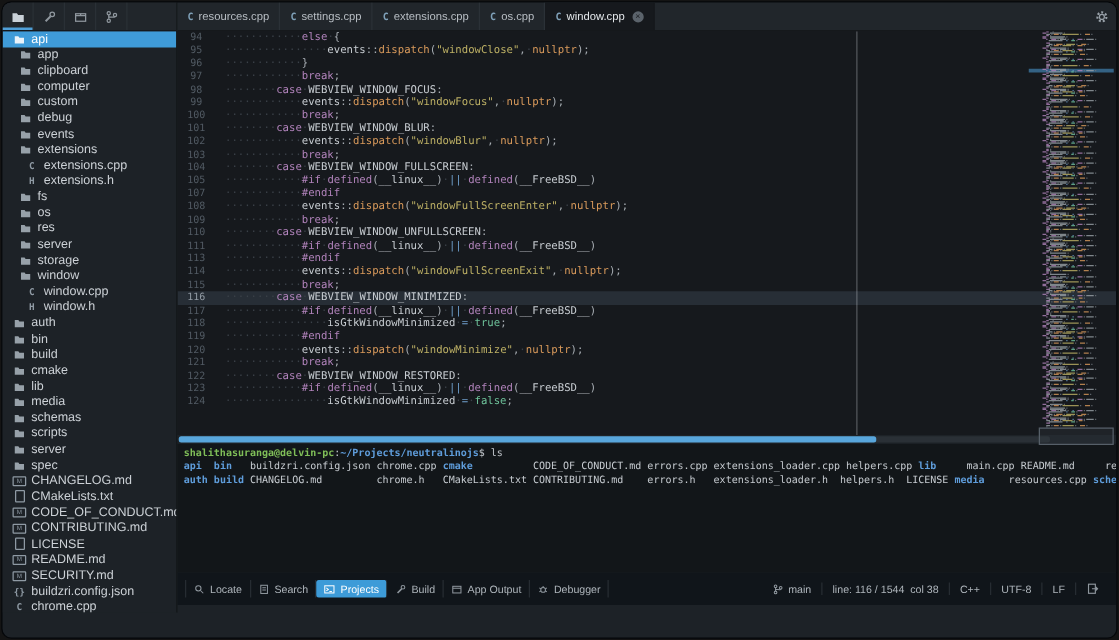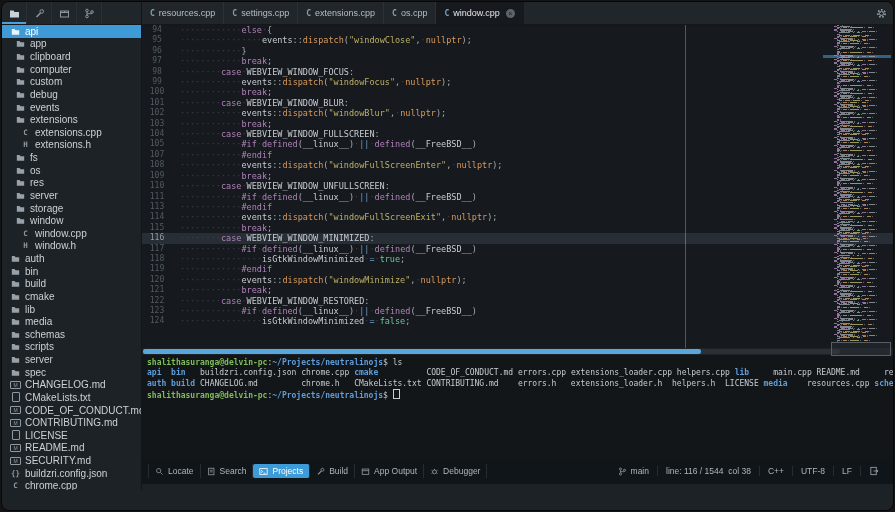--- a/index.html
+++ b/index.html
@@ -768,21 +768,20 @@
         <div class="hs-track">
           <div class="hs-thumb"></div>
         </div>
         <div class="hs-corner"></div>
       </div>
 
       <div class="terminal" id="terminal">
           <div class="trmrow"><span class="t-g">shalithasuranga@delvin-pc</span><span class="t-d">:</span><span class="t-b">~/Projects/neutralinojs</span><span class="t-d">$ ls</span></div>
           <div class="trmrow"><span class="t-bb">api</span><span class="t-d">  </span><span class="t-bb">bin</span><span class="t-d">   buildzri.config.json chrome.cpp </span><span class="t-bb">cmake</span><span class="t-d">          CODE_OF_CONDUCT.md errors.cpp extensions_loader.cpp helpers.cpp </span><span class="t-bb">lib</span><span class="t-d">     main.cpp README.md     reso</span></div>
           <div class="trmrow"><span class="t-bb">auth</span><span class="t-d"> </span><span class="t-bb">build</span><span class="t-d"> CHANGELOG.md         chrome.h   CMakeLists.txt CONTRIBUTING.md    errors.h   extensions_loader.h  helpers.h  LICENSE </span><span class="t-bb">media</span><span class="t-d">    resources.cpp </span><span class="t-bb">sche</span></div>
-          <div class="trmrow"><span class="t-g">shalithasuranga@delvin-pc</span><span class="t-d">:</span><span class="t-b">~/Projects/neutralinojs</span><span class="t-d">$ </span><span class="tcursor"></span></div>
         </div>
 
       <div class="statusbar" id="statusbar">
           <div class="sb-item">
             <svg width="9" height="9" viewBox="0 0 11 11" fill="none" stroke="#8f979e" stroke-width="1">
               <circle cx="4.5" cy="4.5" r="2.6"></circle>
               <path d="M6.6 6.6 L9.3 9.3"></path>
             </svg>
             <span>Locate</span>
           </div>

